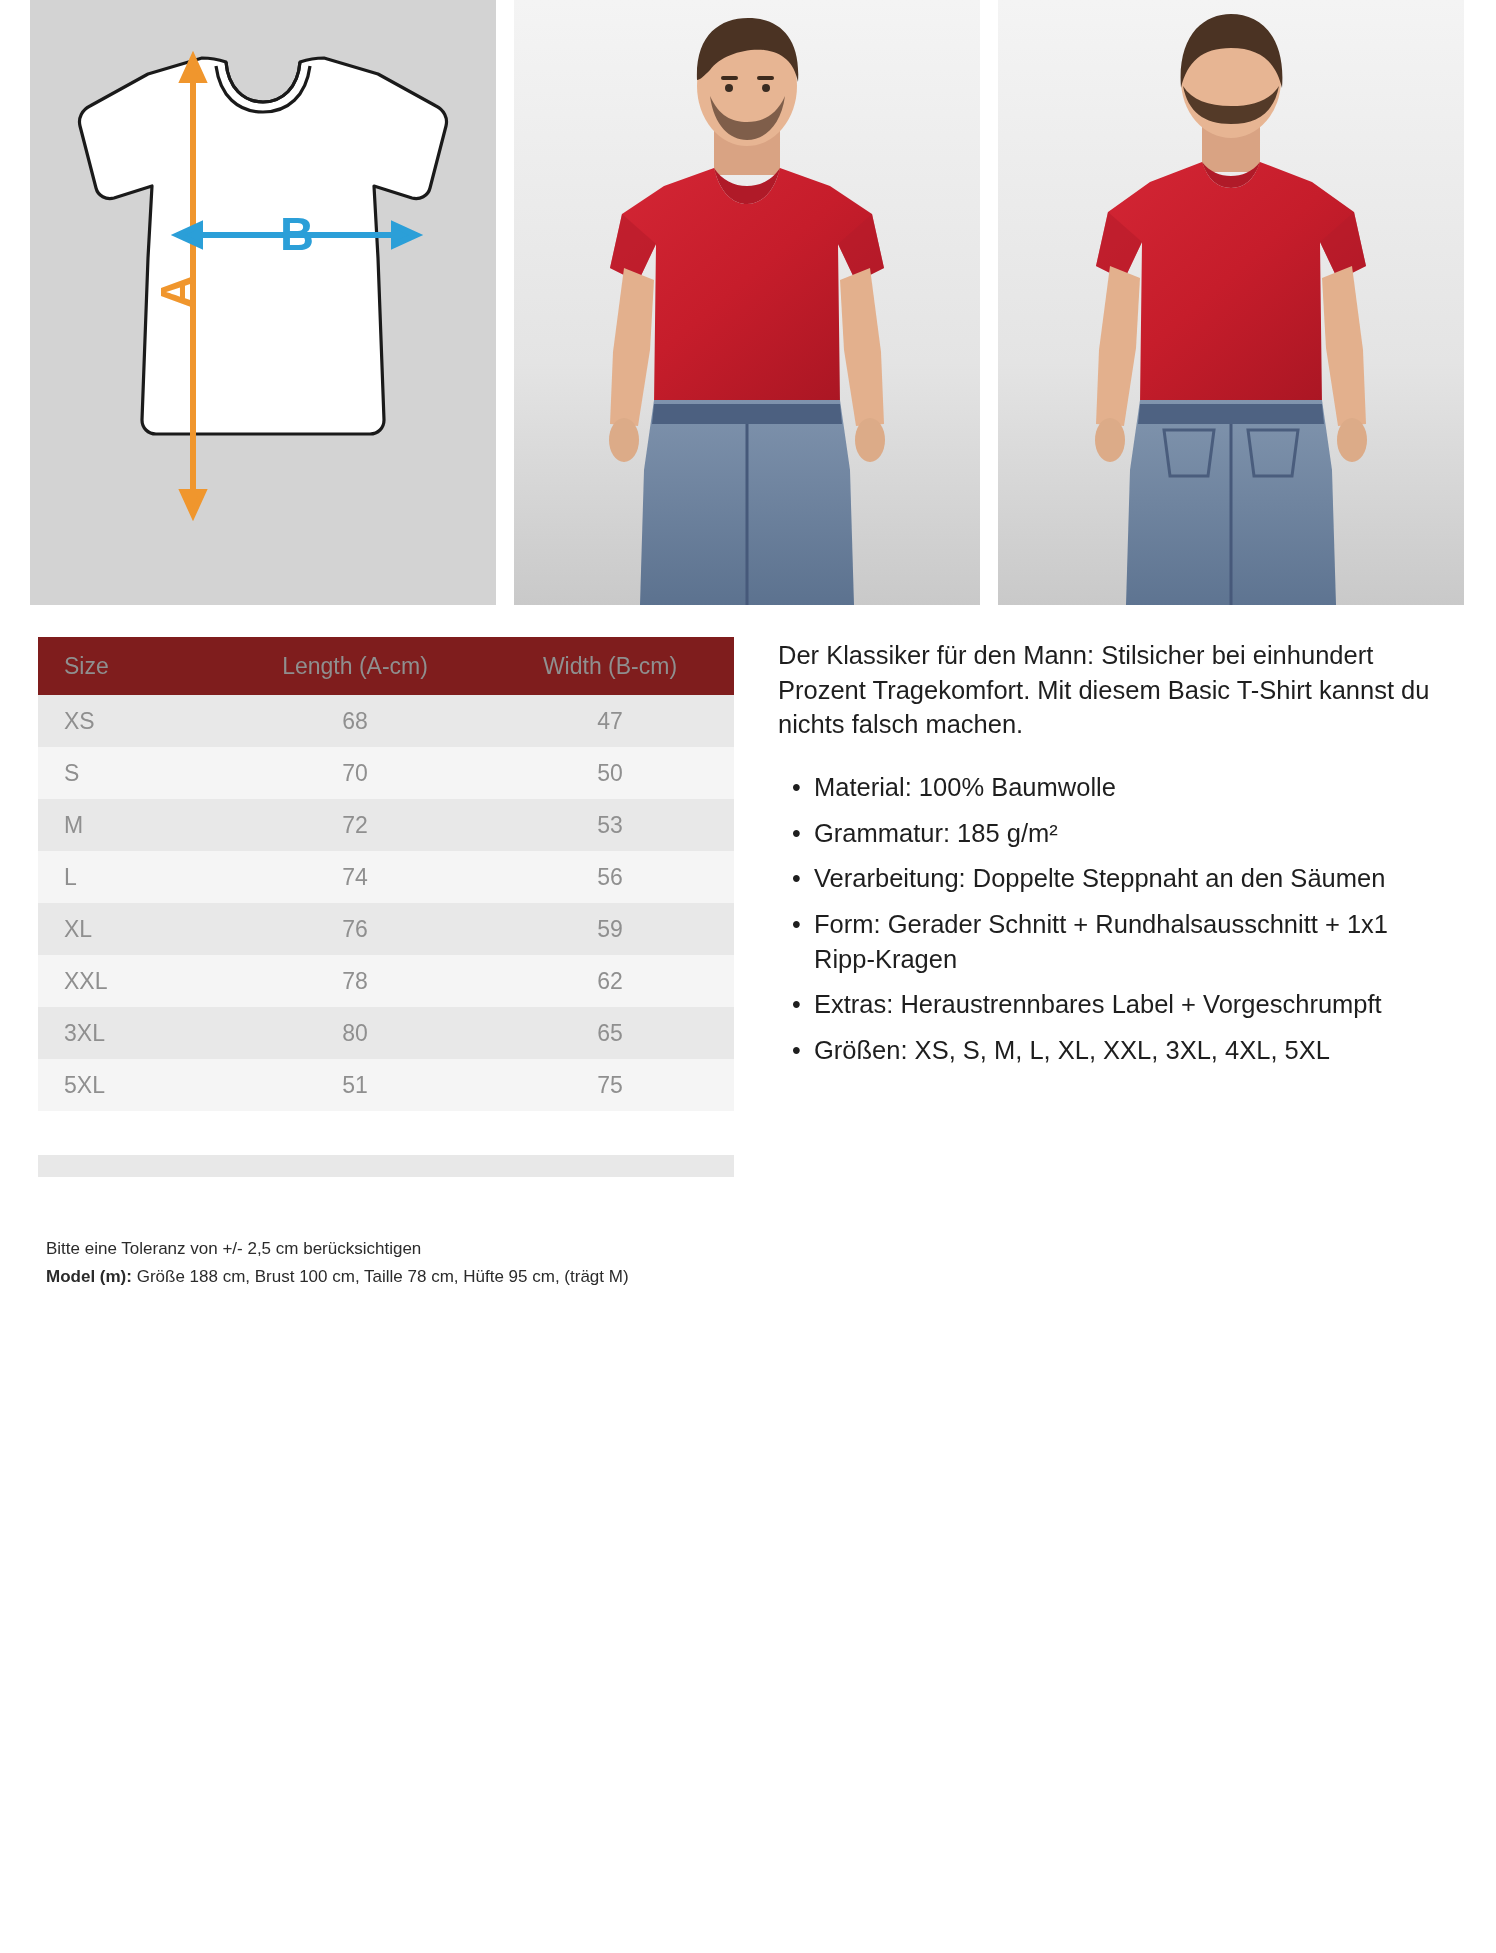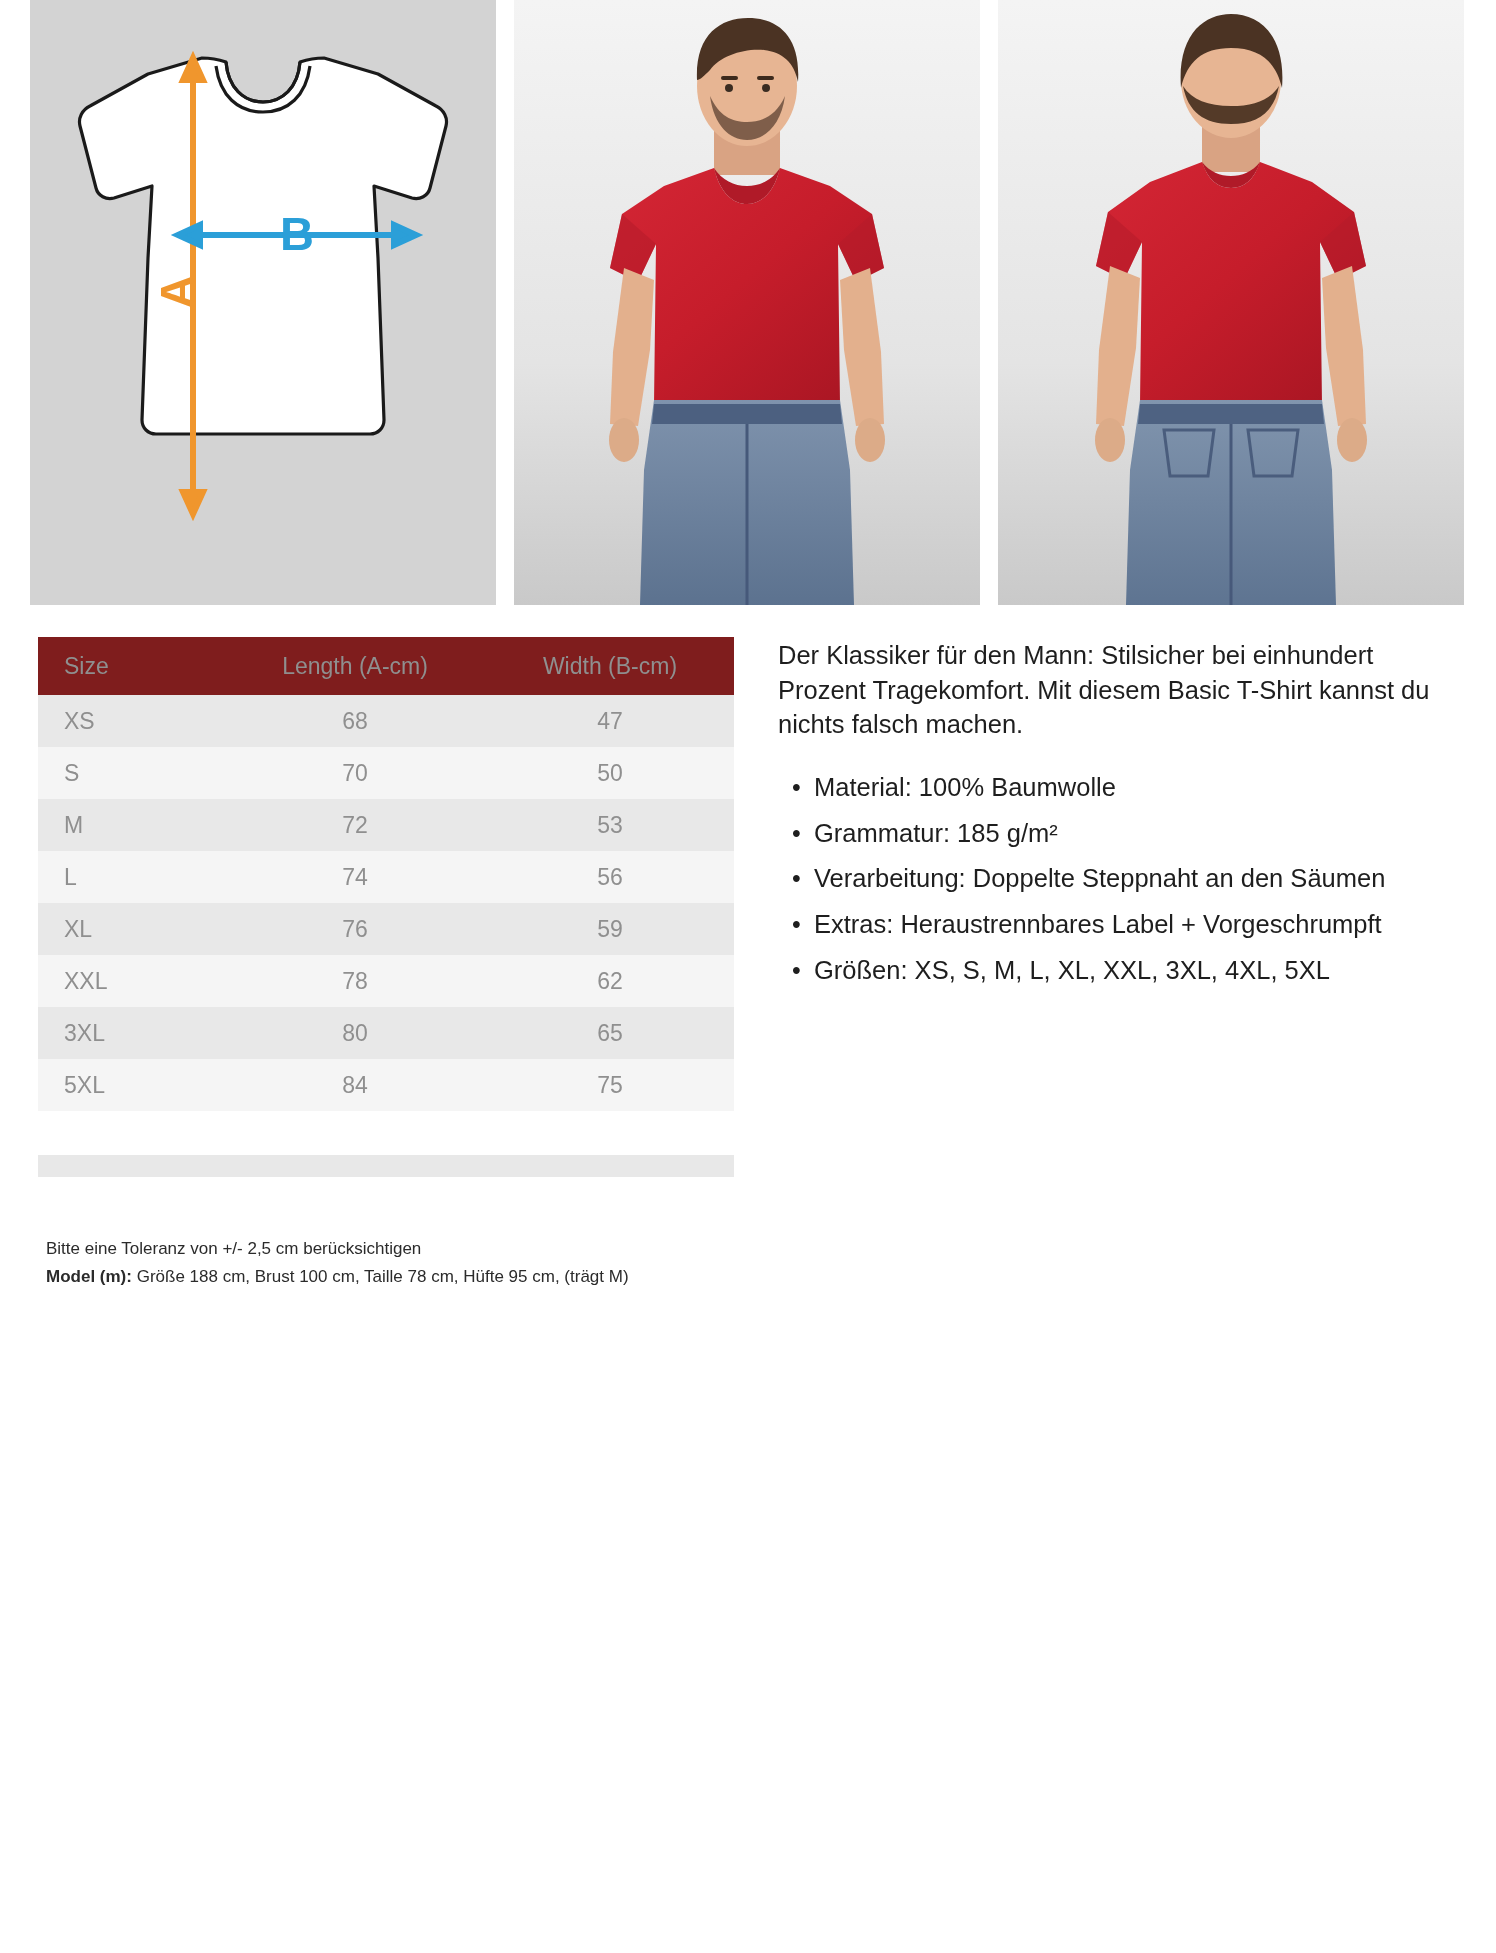--- a/index.html
+++ b/index.html
@@ -331,36 +331,37 @@
         <td class="col-len">78</td>
         <td class="col-wid">62</td>
       </tr>
       <tr>
         <td class="col-size">3XL</td>
         <td class="col-len">80</td>
         <td class="col-wid">65</td>
       </tr>
       <tr>
         <td class="col-size">5XL</td>
-        <td class="col-len">84</td>
+        <td class="col-len">51</td>
         <td class="col-wid">75</td>
       </tr>
     </tbody>
   </table>
   <div class="table-footer-strip"></div>
 
   <div class="notes">
     <div>Bitte eine Toleranz von +/- 2,5 cm berücksichtigen</div>
     <div><span class="b">Model (m):</span><span> Größe 188 cm, Brust 100 cm, Taille 78 cm, Hüfte 95 cm, (trägt M)</span></div>
   </div>
 
   <div class="desc">
     <p class="intro">Der Klassiker für den Mann: Stilsicher bei einhundert Prozent Tragekomfort. Mit diesem Basic T-Shirt kannst du nichts falsch machen.</p>
     <ul class="features">
       <li>Material: 100% Baumwolle</li>
       <li>Grammatur: 185 g/m²</li>
       <li>Verarbeitung: Doppelte Steppnaht an den Säumen</li>
+      <li>Form: Gerader Schnitt + Rundhalsausschnitt + 1x1 Ripp-Kragen</li>
       <li>Extras: Heraustrennbares Label + Vorgeschrumpft</li>
       <li>Größen: XS, S, M, L, XL, XXL, 3XL, 4XL, 5XL</li>
     </ul>
   </div>
 
 </div>
 
 </body></html>

